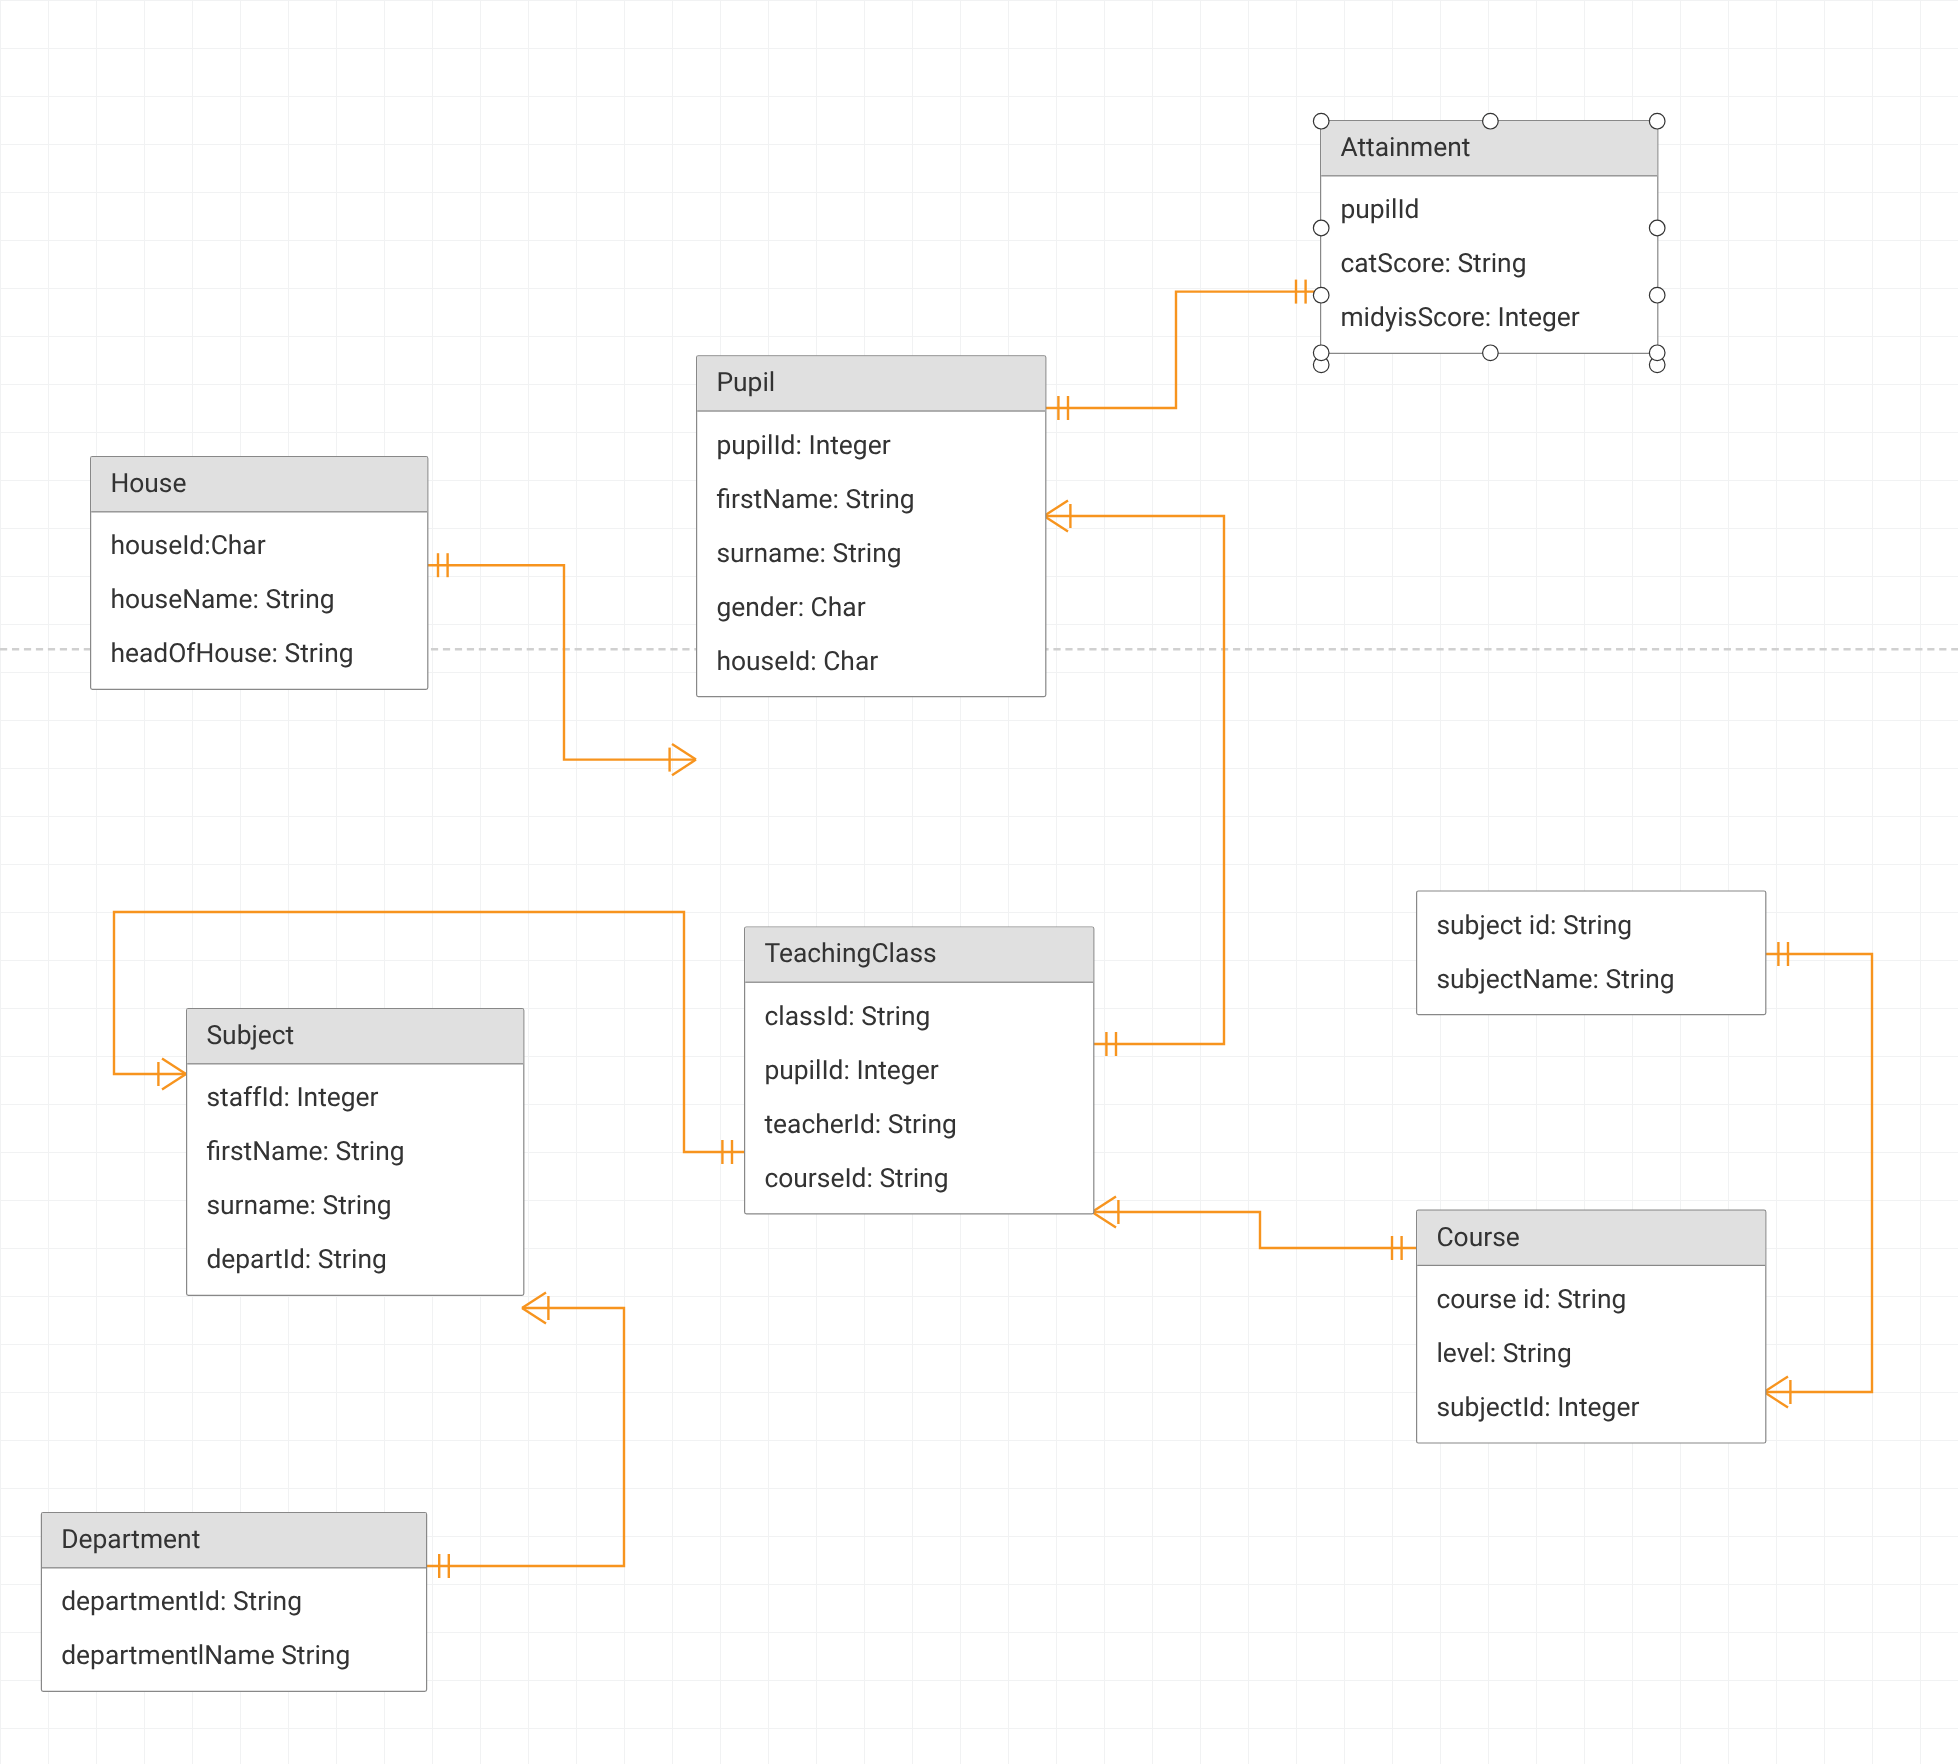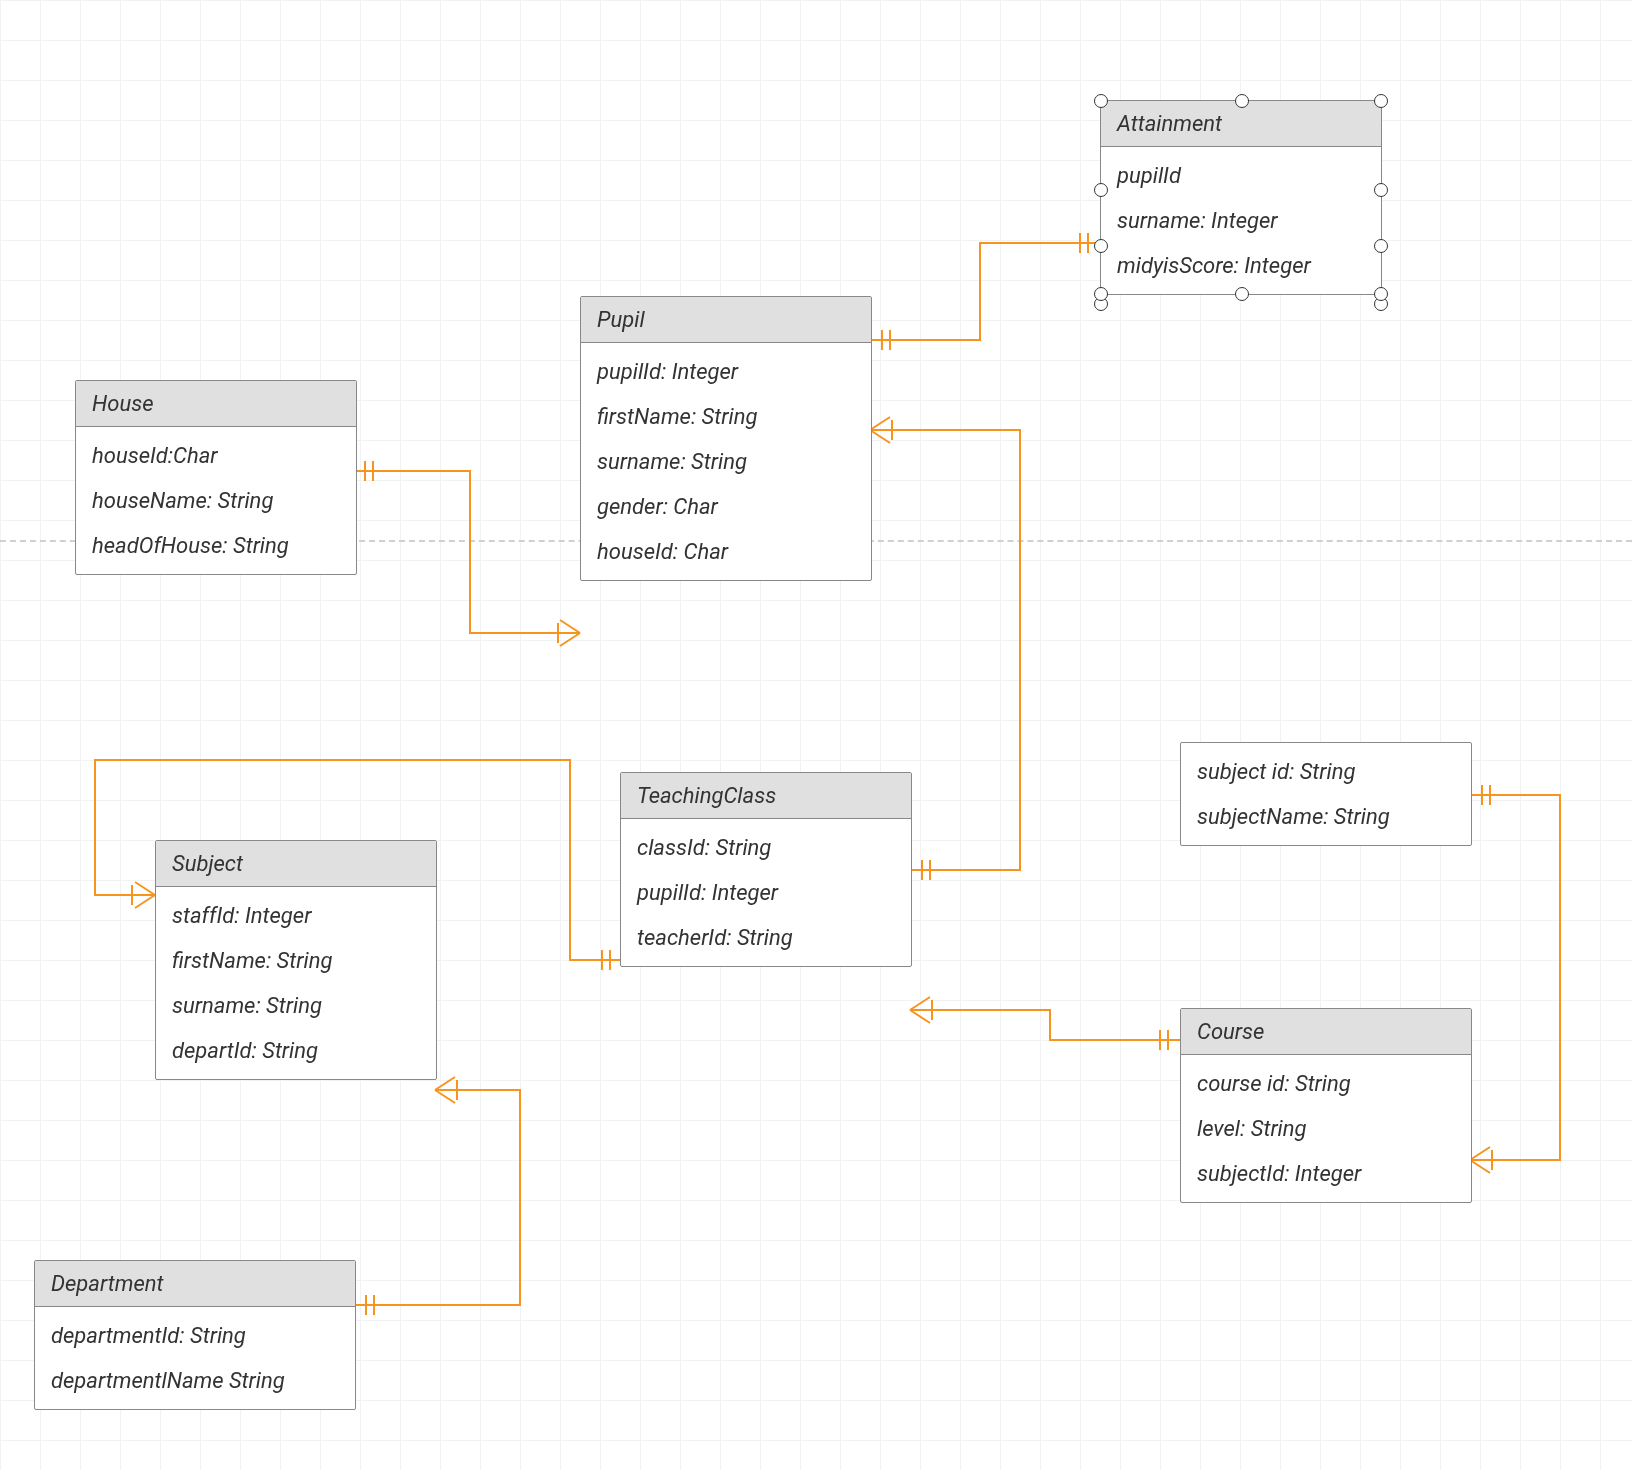--- a/index.html
+++ b/index.html
@@ -21,21 +21,20 @@
     position:absolute;left:0;right:0;top:540px;height:0;
     border-top:2px dashed #d0d0d0;
   }
   .entity{
     position:absolute;
     border:1.5px solid #888;
     background:#fff;
     border-radius:2px;
     font-size:22px;
     color:#333;
-    font-style:italic;
   }
   .entity .head{
     background:#e0e0e0;
     border-bottom:1.5px solid #888;
     padding:10px 16px;
     font-weight:400;
   }
   .entity .attrs{padding:6px 0;}
   .entity .attr{
     padding:10px 16px;
@@ -136,21 +135,21 @@
       <div class="attr">surname: String</div>
       <div class="attr">gender: Char</div>
       <div class="attr">houseId: Char</div>
     </div>
   </div>
 
   <div class="entity" style="left:1100px;top:100px;width:280px">
     <div class="head">Attainment</div>
     <div class="attrs">
       <div class="attr">pupilId</div>
-      <div class="attr">surname: Integer</div>
+      <div class="attr">catScore: String</div>
       <div class="attr">midyisScore: Integer</div>
     </div>
 
     <div class="sel-dot" style="left:-7px;top:-7px"></div>
     <div class="sel-dot" style="left:134px;top:-7px"></div>
     <div class="sel-dot" style="right:-7px;top:-7px"></div>
     <div class="sel-dot" style="left:-7px;top:82px"></div>
     <div class="sel-dot" style="right:-7px;top:82px"></div>
     <div class="sel-dot" style="left:-7px;top:138px"></div>
     <div class="sel-dot" style="right:-7px;top:138px"></div>
@@ -160,20 +159,21 @@
     <div class="sel-dot" style="left:134px;bottom:-7px"></div>
     <div class="sel-dot" style="right:-7px;bottom:-7px"></div>
   </div>
 
   <div class="entity" style="left:620px;top:772px;width:290px">
     <div class="head">TeachingClass</div>
     <div class="attrs">
       <div class="attr">classId: String</div>
       <div class="attr">pupilId: Integer</div>
       <div class="attr">teacherId: String</div>
+      <div class="attr">courseId: String</div>
     </div>
   </div>
 
   <div class="entity" style="left:155px;top:840px;width:280px">
     <div class="head">Subject</div>
     <div class="attrs">
       <div class="attr">staffId: Integer</div>
       <div class="attr">firstName: String</div>
       <div class="attr">surname: String</div>
       <div class="attr">departId: String</div>

